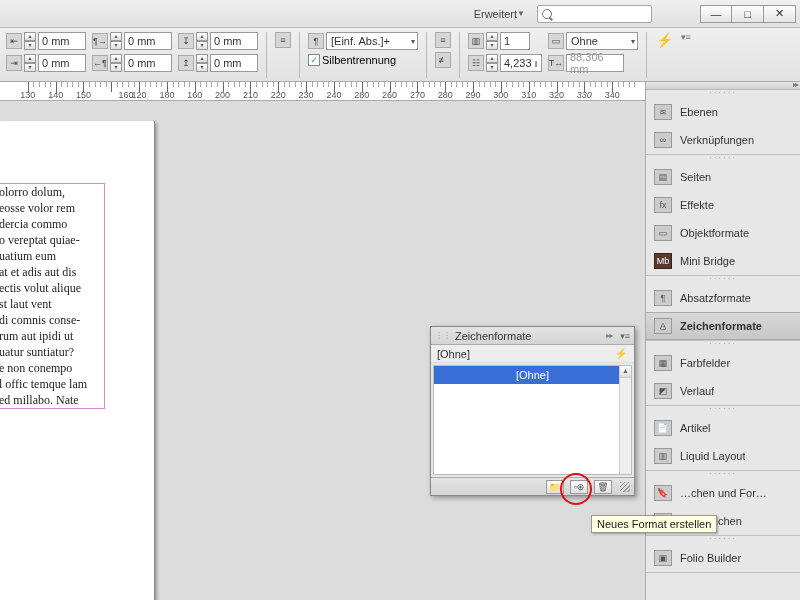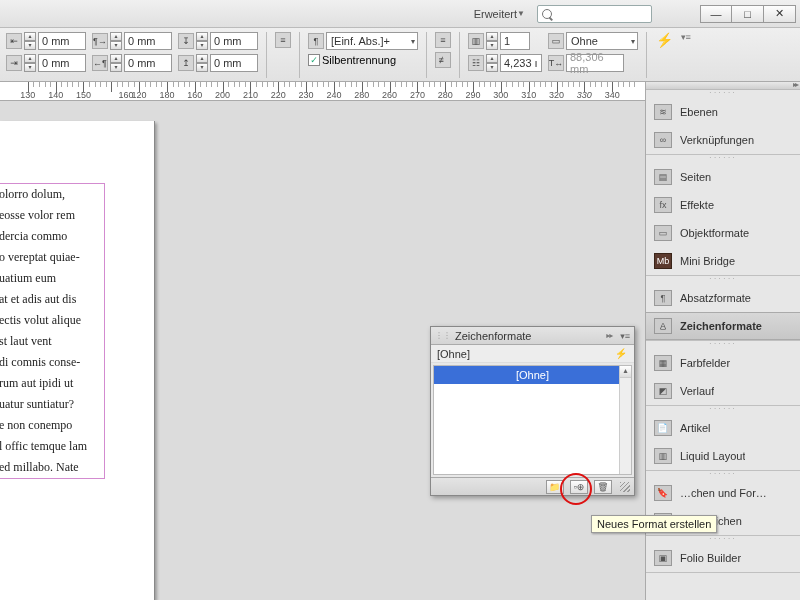--- a/index.html
+++ b/index.html
@@ -35,21 +35,21 @@
   .ruler { height:19px; background:#fff; border-bottom:1px solid #aaa; position:relative; overflow:hidden; }
   .ruler .ticks { position:absolute; top:0; left:0; right:0; height:100%; }
   .tickmaj { position:absolute; top:0; width:1px; height:10px; background:#666; }
   .ticklbl { position:absolute; top:8px; font-size:9px; color:#555; transform:translateX(-50%); }
   .tickmin { position:absolute; top:0; width:1px; height:5px; background:#aaa; }
 
   
   .canvas { position:absolute; top:101px; left:0; width:640px; bottom:0; background:#dcdcdc; }
   .pageedge { position:absolute; top:20px; left:0; width:155px; bottom:0; background:#fff; border-right:1px solid #888; box-shadow: 2px 2px 3px rgba(0,0,0,0.3); }
   .textframe { position:absolute; top:62px; left:-2px; width:107px; border:1px solid #d38bd0; padding:0; background:#fff; }
-  .textframe p { font-family: "Times New Roman", serif; font-size:12px; line-height:21px; color:#222; padding:0; white-space:pre-line; }
+  .textframe p { font-family: "Times New Roman", serif; font-size:12px; line-height:16px; color:#222; padding:0; white-space:pre-line; }
 
   
   .rightcol { position:absolute; top:82px; right:0; width:155px; bottom:0; background: #e7e7e7; border-left:1px solid #aaa; }
   .collapsestrip { height:8px; background:linear-gradient(#e8e8e8,#d0d0d0); border-bottom:1px solid #bbb; position:relative; }
   .collapsestrip::after { content:"▸▸"; position:absolute; right:3px; top:-2px; font-size:8px; letter-spacing:-2px; color:#777; }
   .pgroup { border-bottom:1px solid #c0c0c0; padding: 0; }
   .pitem { height:28px; display:flex; align-items:center; gap:8px; padding:0 8px; color:#333; cursor:pointer; }
   .pitem.sel { background: linear-gradient(#d7d7d7,#c7c7c7); border:1px solid #aaa; border-left:none; border-right:none; }
   .pitem.sel span.lbl { font-weight:bold; }
   .picon { width:18px; height:16px; background:#ccc; border:1px solid #999; display:flex; align-items:center;justify-content:center; font-size:9px; color:#555; }

